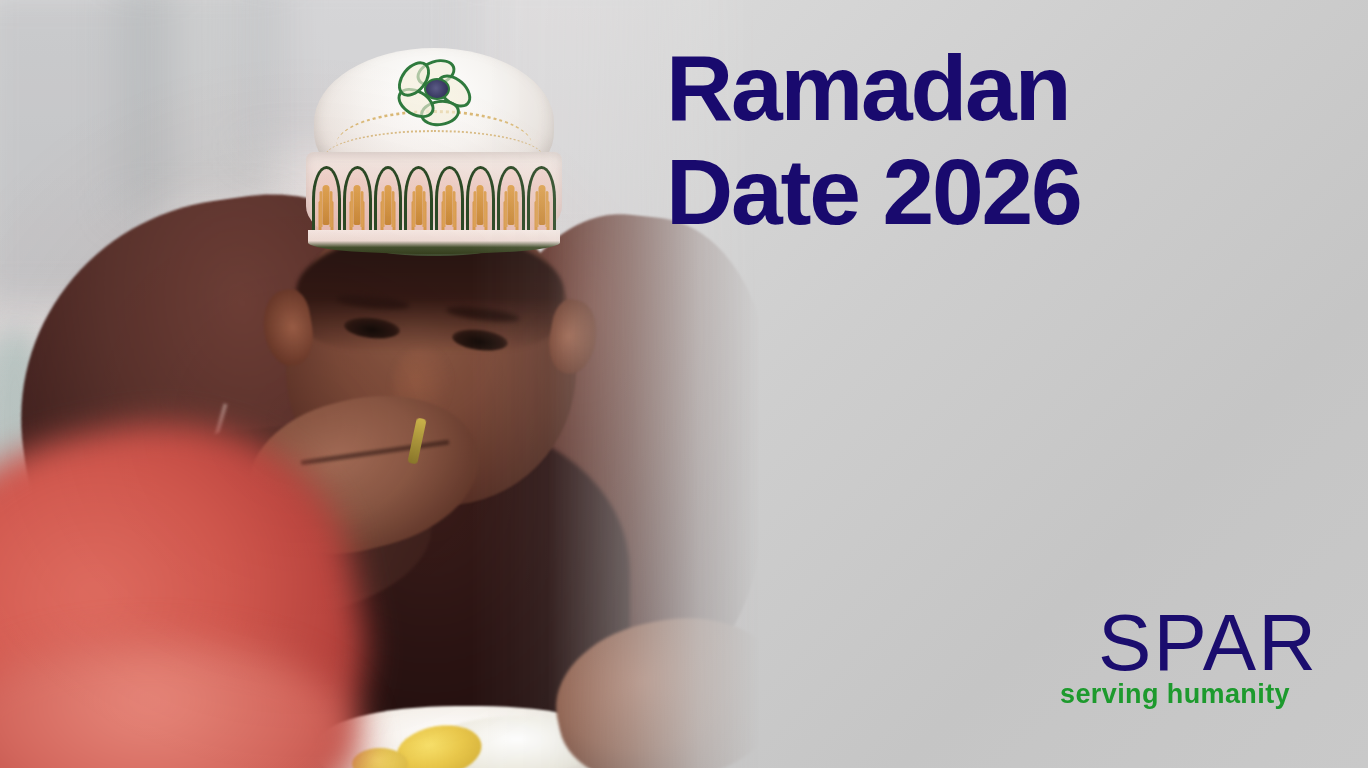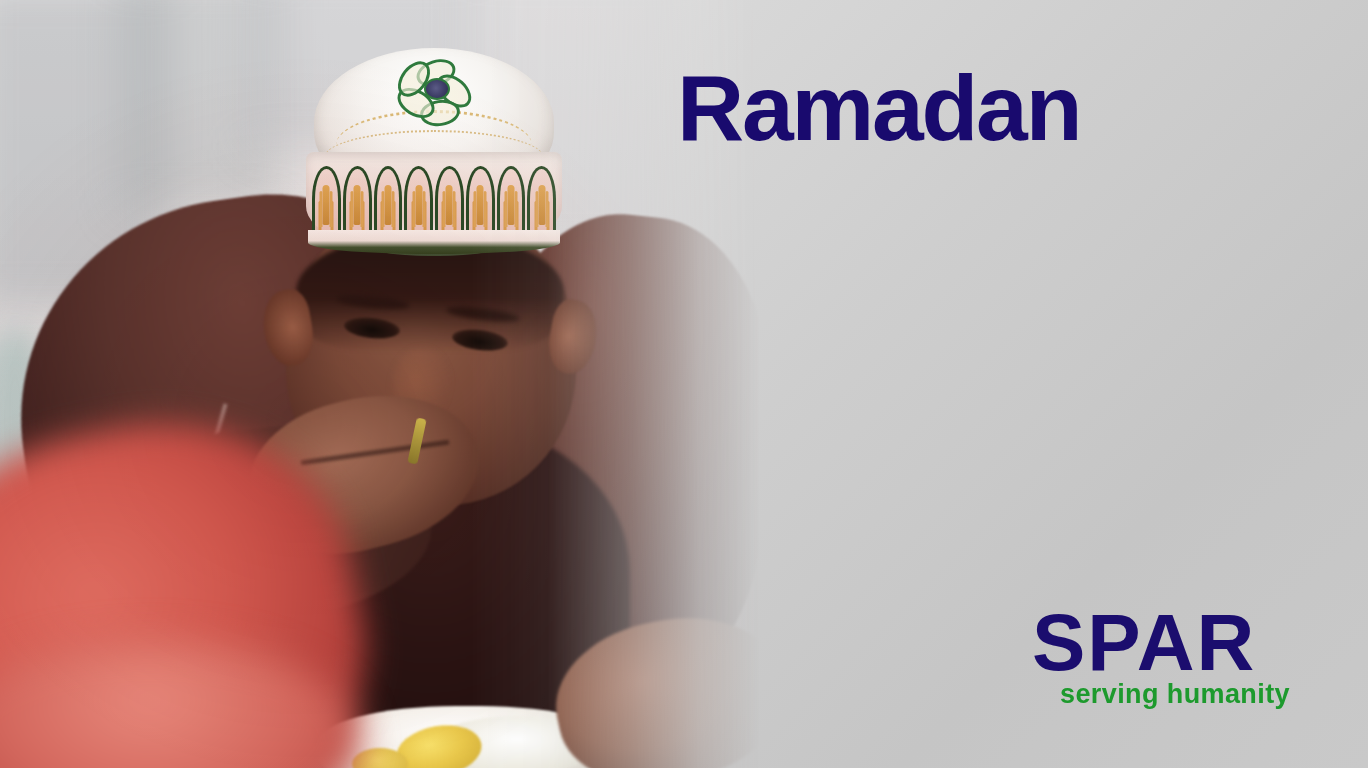--- a/index.html
+++ b/index.html
@@ -274,53 +274,52 @@
   
   .ph-tone {
     position:absolute; inset:0;
     background:radial-gradient(ellipse at 40% 55%, rgba(190,70,50,.10) 0%, rgba(0,0,0,0) 62%);
     mix-blend-mode:multiply;
   }
 
   
   .headline {
     position:absolute;
-    left:666px; top:56px;
+    left:666px; top:36px;
     width:660px;
     color:#190a6e;
     font-weight:700;
     font-size:93px;
     line-height:1.12;
     letter-spacing:-2.2px;
-    margin-left:11px;
   }
   .subhead {
     position:absolute;
     left:666px; top:300px;
     width:670px;
     color:#1c1474;
     font-weight:700;
     font-size:54px;
     line-height:1.17;
     letter-spacing:-1.2px;
   }
 
   
   .logo {
     position:absolute;
     left:1032px; top:608px;
     width:286px;
   }
   .logo-word {
     color:#1b0d6e;
-    font-weight:700;
+    font-weight:400;
     font-size:80px;
     line-height:.88;
     letter-spacing:2px;
-    text-align:left;
+    text-align:right;
   }
   .logo-tag {
     color:#1d9a2d;
     font-weight:700;
     font-size:27px;
     line-height:1.1;
     letter-spacing:.4px;
     text-align:center;
     margin-top:2px;
   }
@@ -394,20 +393,21 @@
     <div class="potato2"></div>
     <div class="hand2"></div>
 
     <div class="pink-arm"></div>
     <div class="pink-arm2"></div>
     <div class="ph-tone"></div>
   </div>
 
   <div class="headline">
     <div>Ramadan</div>
+    <div>Date 2026</div>
   </div>
 
 
   <div class="logo">
     <div class="logo-word">SPAR</div>
     <div class="logo-tag">serving humanity</div>
   </div>
 
 </div>
 

